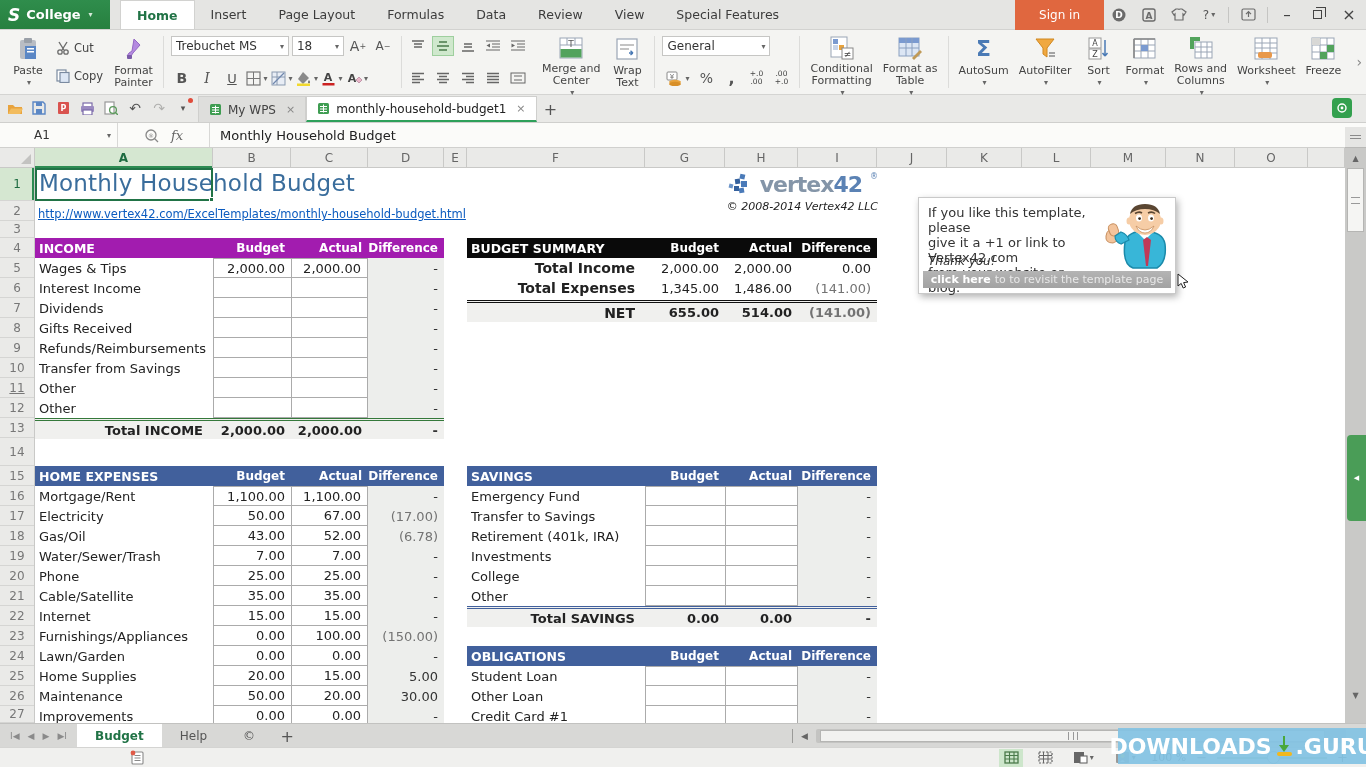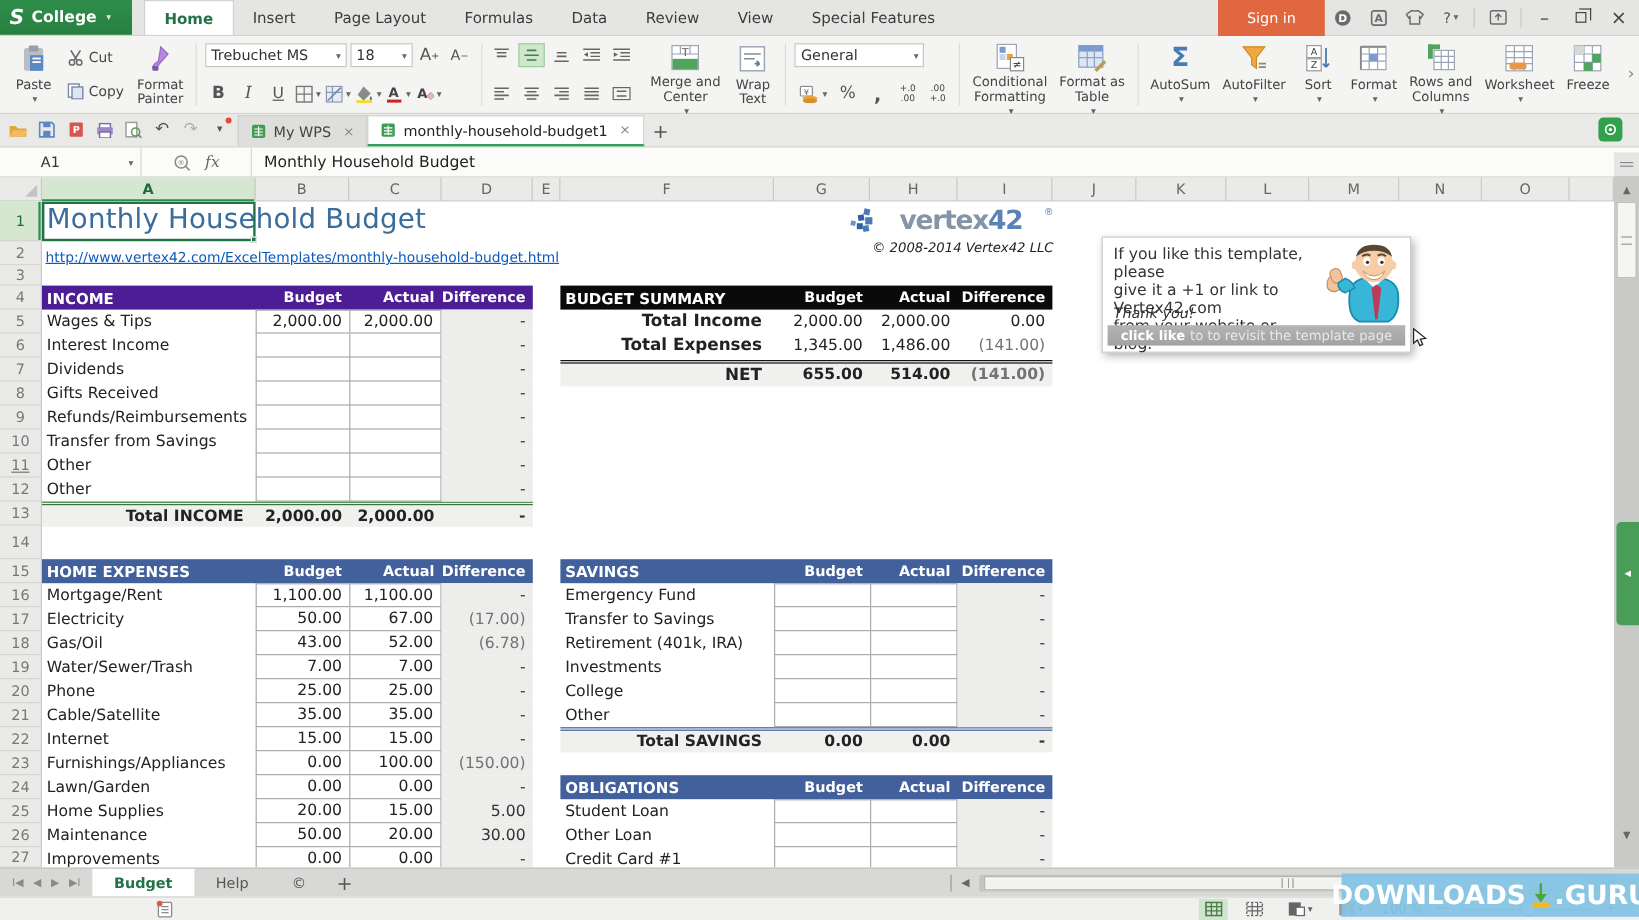--- a/index.html
+++ b/index.html
@@ -93,38 +93,38 @@
   .fc.num{justify-content:flex-end;padding-right:6px;color:#222;}
   .fc.diff{justify-content:flex-end;padding-right:6px;background:#edeeec;color:#333;}
   .fc.neg{color:#737373;}
   .boxed{border-left:1px solid #ababab;border-bottom:1px solid #ababab;}
   .boxed.last{border-right:1px solid #ababab;}
   .fin-row:first-of-type .boxed{border-top:1px solid #ababab;}
   .fin-total{display:flex;height:21px;align-items:center;background:#f0f0ee;font-weight:bold;}
   .fin-total .fc{font-weight:bold;}
   .fin-total .fc.label{justify-content:flex-end;padding-right:10px;}
   .fin-total .fc.diff{background:transparent;}
-  .t-green .fin-head{background:#4c1d95;}
+  .t-green .fin-head{background:#a21caf;}
   .t-green .fin-total{border-top:3px double #35793b;}
   .t-blue .fin-head{background:#41609c;}
   .t-blue .fin-total{border-top:3px double #41609c;}
   .t-black .fin-head{background:#0a0a0a;}
   
   .t-left .w-lab{width:178px;}.t-left .w-b{width:78px;}.t-left .w-a{width:77px;}.t-left .w-d{width:76px;}
   .t-right .w-lab{width:178px;}.t-right .w-b{width:80px;}.t-right .w-a{width:73px;}.t-right .w-d{width:79px;}
 
   
   #summary .sum-row{display:flex;height:20px;align-items:center;}
   #summary .sum-row .fc.label{justify-content:flex-end;font-size:14px;font-weight:bold;padding-right:10px;}
   #summary .sum-row .fc.num{font-weight:normal;}
   #summary .net-row{display:flex;height:22px;align-items:center;background:#f0f0ee;border-top:3px double #111;margin-top:2px;font-weight:bold;}
   #summary .net-row .fc.label{justify-content:flex-end;font-size:14px;padding-right:10px;font-weight:bold;}
 
   
-  #v42{position:absolute;left:663px;top:2px;width:180px;height:28px;display:flex;align-items:center;justify-content:flex-end;gap:18px;}
+  #v42{position:absolute;left:663px;top:2px;width:180px;height:28px;display:flex;align-items:center;justify-content:flex-end;gap:8px;}
   #v42 .brand{font-size:22px;color:#8495a8;font-weight:bold;letter-spacing:-1px;}
   #v42 .brand .n42{color:#5b82b4;}
   #v42 .reg{font-size:8px;color:#5b82b4;align-self:flex-start;margin-top:2px;}
   #v42-copy{position:absolute;left:663px;top:32px;width:180px;text-align:right;font-size:11px;color:#222;font-style:italic;}
 
   
   #promo{position:absolute;left:883px;top:29px;width:258px;height:97px;background:#fff;border:1px solid #c9c9c9;box-shadow:2px 3px 7px rgba(0,0,0,.3);}
   #promo .ptext{position:absolute;left:9px;top:7px;width:165px;font-size:13px;color:#333;line-height:15px;}
   #promo .pthanks{position:absolute;left:9px;top:56px;font-size:12px;font-style:italic;color:#333;}
   #promo .pbar{position:absolute;left:4px;right:4px;bottom:5px;height:17px;background:linear-gradient(#b4b4b4,#a2a2a2);display:flex;align-items:center;justify-content:center;font-size:11px;color:#e8e8e8;}
@@ -1087,21 +1087,21 @@
         <ellipse cx="54" cy="16" rx="3" ry="3.6" fill="#fff"></ellipse>
           <circle cx="54.6" cy="16.6" r="1.4" fill="#3a2a1a"></circle>
         <ellipse cx="66" cy="16" rx="3" ry="3.6" fill="#fff"></ellipse>
           <circle cx="66.6" cy="16.6" r="1.4" fill="#3a2a1a"></circle>
         <path d="M50 11.5 q4 -2.5 7 -0.5 M63 11 q4 -2 7 0.5" stroke="#5a4632" stroke-width="1.6" fill="none"></path>
         <path d="M51 24 q9 8 18 0 q-3 7 -9 7 q-6 0 -9 -7" fill="#fff" stroke="#c89060" stroke-width=".8"></path>
         <path d="M36 42 q-6 -2 -6 -8 l6 -4 q6 2 8 8 Z" fill="#38b6d8" stroke="#1a8aaa" stroke-width="1.2"></path>
       </svg>
     </div>
     <div class="pbar">
-      <b>click like</b>
+      <b>click here</b>
       <span>to to revisit the template page</span>
     </div>
     <span id="cursor1">
       <svg width="13" height="17">
           <path d="M1 1 L1 13 L4.2 10.4 L6.2 15 L8.6 14 L6.6 9.6 L11 9 Z" fill="#fff" stroke="#222" stroke-width="1"></path>
         </svg>
     </span>
   </div>
 </div>
 

